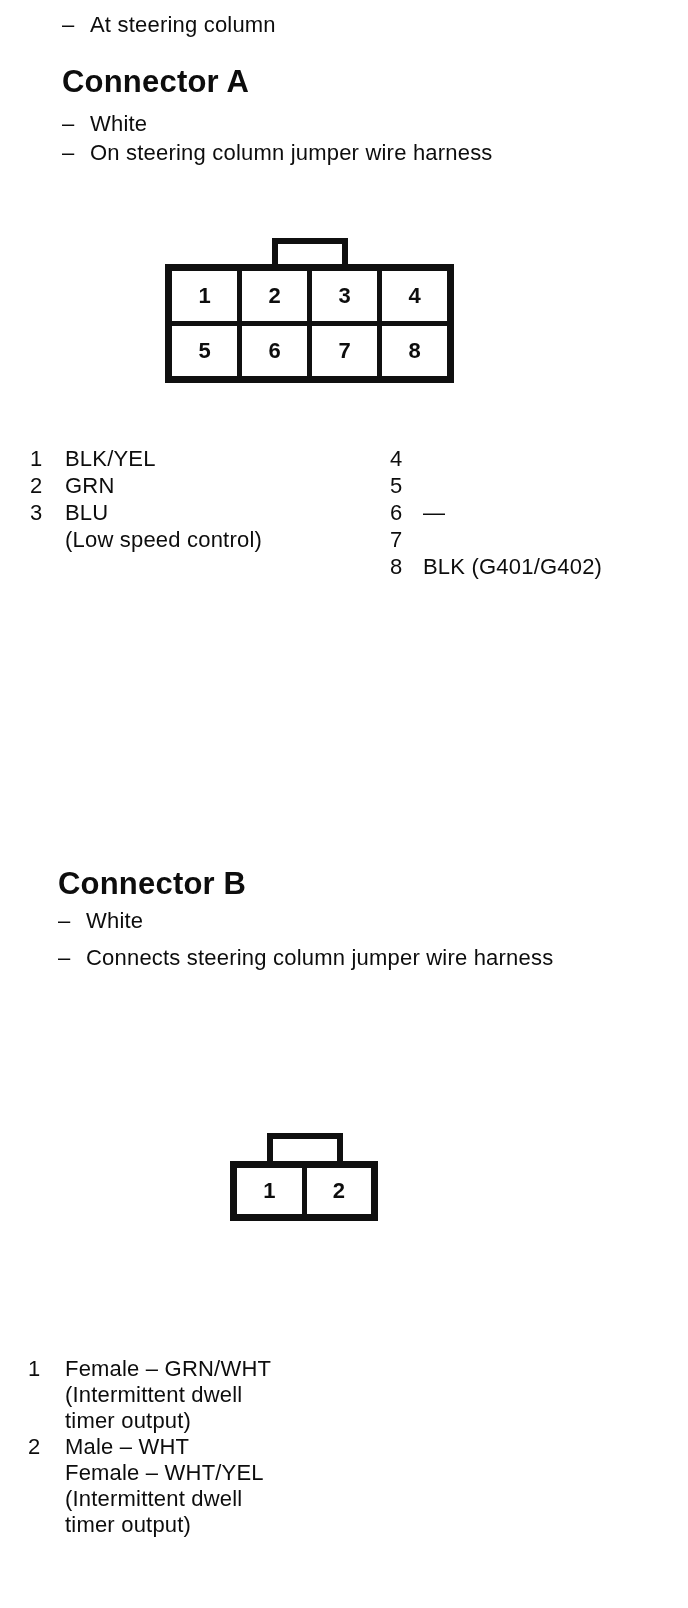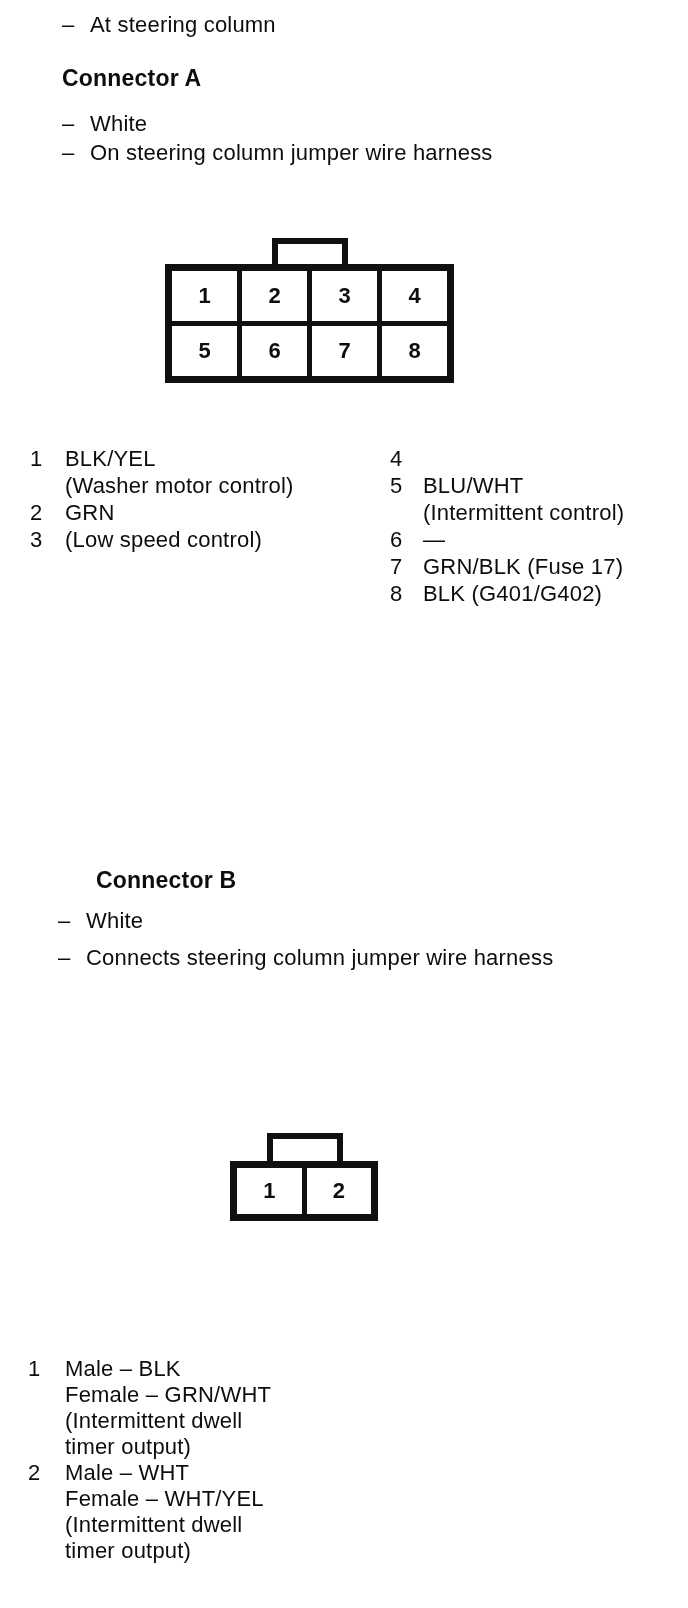--- a/index.html
+++ b/index.html
@@ -22,21 +22,21 @@
     letter-spacing: 0.2px;
     white-space: nowrap;
   }
   .bullet .dash { width: 28px; flex: none; }
   .bullet .lines .ln { display: block; }
   .bullet .lines .ln.indent { padding-left: 29px; }
 
   
   .heading {
     position: absolute;
-    font-size: 23px;
+    font-size: 31px;
     font-weight: bold;
     line-height: 1.05;
     letter-spacing: 0.2px;
     white-space: nowrap;
   }
 
   
   .tab {
     position: absolute;
     box-sizing: border-box;
@@ -109,69 +109,62 @@
     <div class="cell">6</div>
     <div class="cell">7</div>
     <div class="cell">8</div>
   </div>
 
   <div class="legend lh27" style="left:30px; top:445px;">
     <div class="li">
       <span class="num numw35">1</span>
       <span class="lines">
         <span class="ln">BLK/YEL</span>
-        <span class="ln">(Washer motor control)</span>
       </span>
     </div>
     <div class="li">
       <span class="num numw35">2</span>
       <span class="lines">
         <span class="ln">GRN</span>
       </span>
     </div>
     <div class="li">
       <span class="num numw35">3</span>
       <span class="lines">
+        <span class="ln">BLU</span>
         <span class="ln">(Low speed control)</span>
       </span>
     </div>
   </div>
 
   <div class="legend lh27" style="left:390px; top:445px;">
     <div class="li">
       <span class="num numw33">4</span>
     </div>
     <div class="li">
       <span class="num numw33">5</span>
-      <span class="lines">
-        <span class="ln">BLU/WHT</span>
-        <span class="ln">(Intermittent control)</span>
-      </span>
     </div>
     <div class="li">
       <span class="num numw33">6</span>
       <span class="lines">
         <span class="ln">—</span>
       </span>
     </div>
     <div class="li">
       <span class="num numw33">7</span>
-      <span class="lines">
-        <span class="ln">GRN/BLK (Fuse 17)</span>
-      </span>
     </div>
     <div class="li">
       <span class="num numw33">8</span>
       <span class="lines">
         <span class="ln">BLK (G401/G402)</span>
       </span>
     </div>
   </div>
 
-  <div class="heading" style="left:58px; top:868px;margin-left:38px;">Connector B</div>
+  <div class="heading" style="left:58px; top:868px;">Connector B</div>
 
   <div class="bullet" style="left:58px; top:908px;">
     <span class="dash">–</span>
     <span>White</span>
   </div>
 
   <div class="bullet" style="left:58px; top:945px;">
     <span class="dash">–</span>
     <span class="lines">
       <span class="ln">Connects steering column jumper wire harness</span>
@@ -181,21 +174,20 @@
   <div class="tab" style="left:267px; top:1133px; width:76px; height:29px;"></div>
   <div class="connbox" style="left:230px; top:1161px; width:148px; height:60px; grid-template-columns:repeat(2,1fr); grid-template-rows:1fr;">
     <div class="cell">1</div>
     <div class="cell">2</div>
   </div>
 
   <div class="legend lh26" style="left:28px; top:1356px;">
     <div class="li">
       <span class="num numw37">1</span>
       <span class="lines">
-        <span class="ln">Male – BLK</span>
         <span class="ln">Female – GRN/WHT</span>
         <span class="ln">(Intermittent dwell</span>
         <span class="ln">timer output)</span>
       </span>
     </div>
     <div class="li">
       <span class="num numw37">2</span>
       <span class="lines">
         <span class="ln">Male – WHT</span>
         <span class="ln">Female – WHT/YEL</span>

